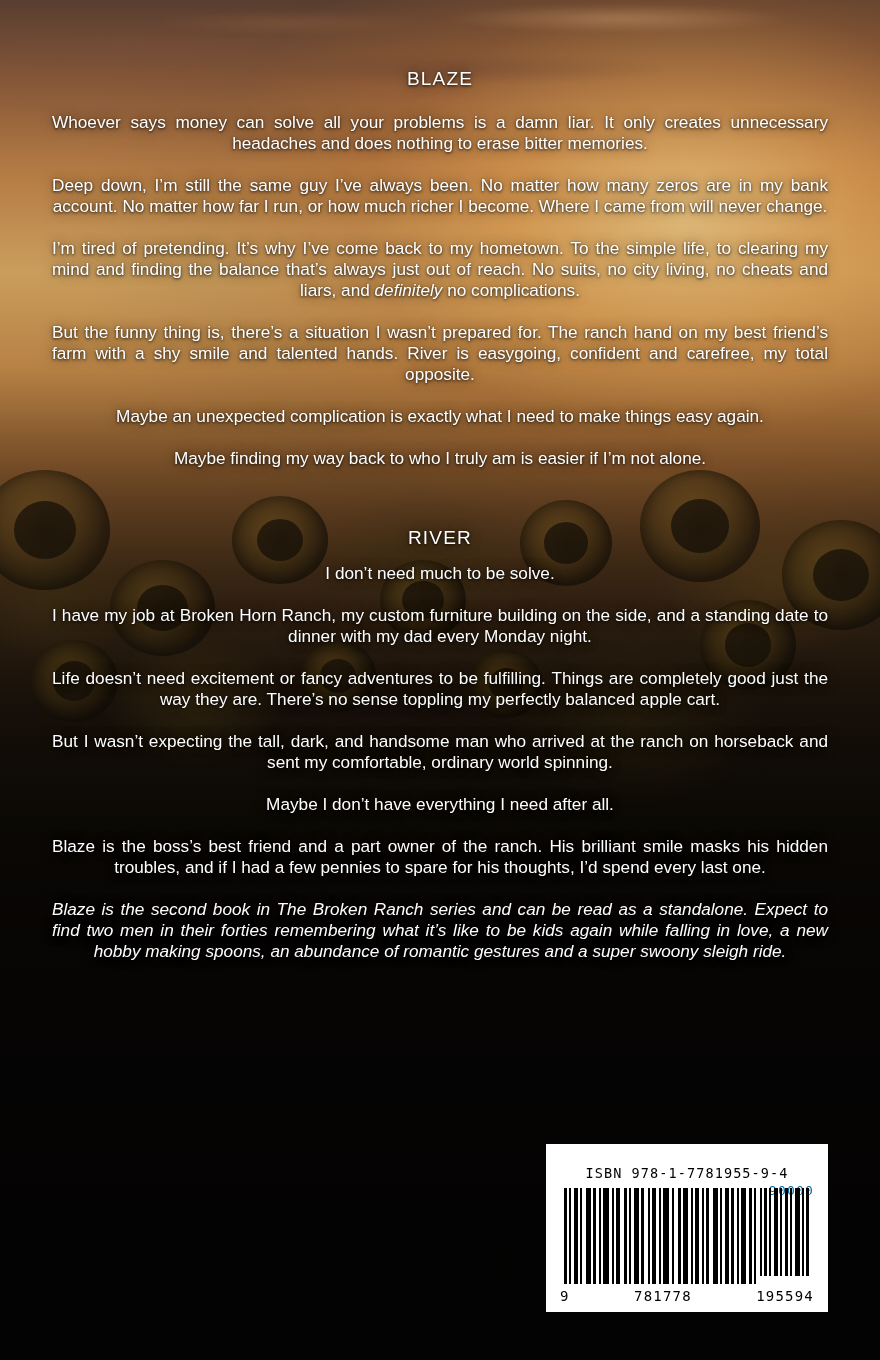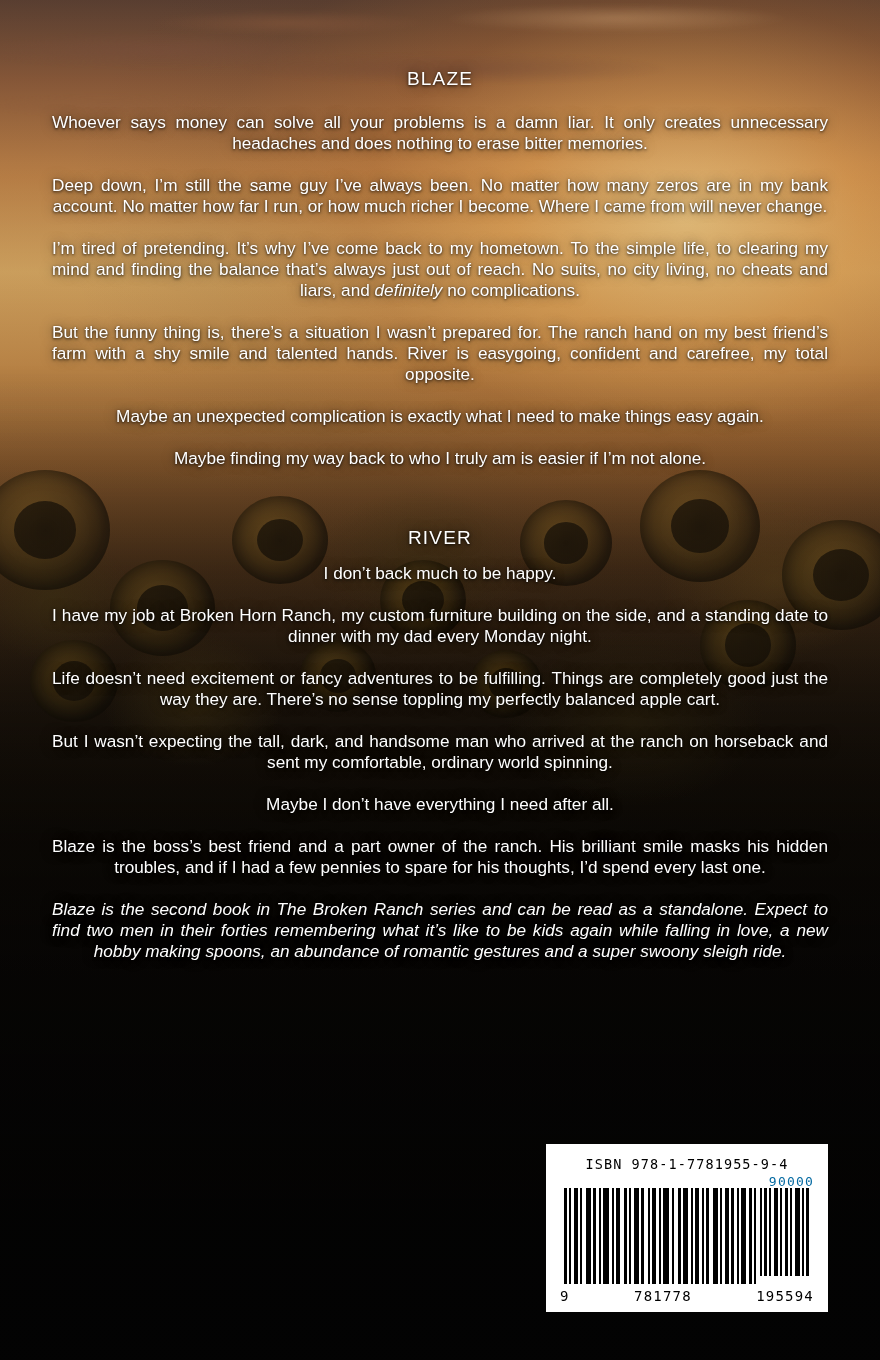--- a/index.html
+++ b/index.html
@@ -148,21 +148,21 @@
     top: 1144px;
     width: 282px;
     height: 168px;
     background: #ffffff;
     padding: 0;
   }
   .bc-top {
     display: flex;
     flex-direction: column;
     align-items: center;
-    padding-top: 13px;
+    padding-top: 22px;
   }
   .isbn-text {
     font-family: "DejaVu Sans Mono", monospace;
     font-size: 13.5px;
     letter-spacing: 1.1px;
     color: #000;
     line-height: 1.1;
   }
   .isbn-price {
     font-family: "DejaVu Sans Mono", monospace;
@@ -239,21 +239,21 @@
     <p class="para">Deep down, I’m still the same guy I’ve always been. No matter how many zeros are in my bank account. No matter how far I run, or how much richer I become. Where I came from will never change.</p>
     <p class="para">
       <span>I’m tired of pretending. It’s why I’ve come back to my hometown. To the simple life, to clearing my mind and finding the balance that’s always just out of reach. No suits, no city living, no cheats and liars, and <em>definitely</em> no complications.</span>
     </p>
     <p class="para">But the funny thing is, there’s a situation I wasn’t prepared for. The ranch hand on my best friend’s farm with a shy smile and talented hands. River is easygoing, confident and carefree, my total opposite.</p>
     <p class="para">Maybe an unexpected complication is exactly what I need to make things easy again.</p>
     <p class="para center">Maybe finding my way back to who I truly am is easier if I’m not alone.</p>
 
     <div class="hdr river">RIVER</div>
 
-    <p class="para center">I don’t back much to be happy.</p>
+    <p class="para center">I don’t need much to be solve.</p>
     <p class="para">I have my job at Broken Horn Ranch, my custom furniture building on the side, and a standing date to dinner with my dad every Monday night.</p>
     <p class="para">Life doesn’t need excitement or fancy adventures to be fulfilling. Things are completely good just the way they are. There’s no sense toppling my perfectly balanced apple cart.</p>
     <p class="para">But I wasn’t expecting the tall, dark, and handsome man who arrived at the ranch on horseback and sent my comfortable, ordinary world spinning.</p>
     <p class="para center">Maybe I don’t have everything I need after all.</p>
     <p class="para">Blaze is the boss’s best friend and a part owner of the ranch. His brilliant smile masks his hidden troubles, and if I had a few pennies to spare for his thoughts, I’d spend every last one.</p>
 
     <p class="para ital">Blaze is the second book in The Broken Ranch series and can be read as a standalone. Expect to find two men in their forties remembering what it’s like to be kids again while falling in love, a new hobby making spoons, an abundance of romantic gestures and a super swoony sleigh ride.</p>
   </div>
 
   <div class="barcode-box">

